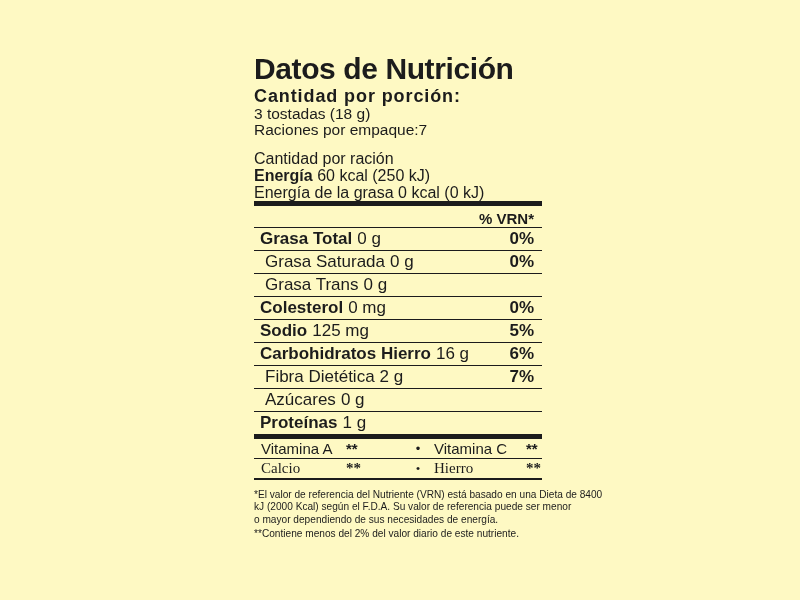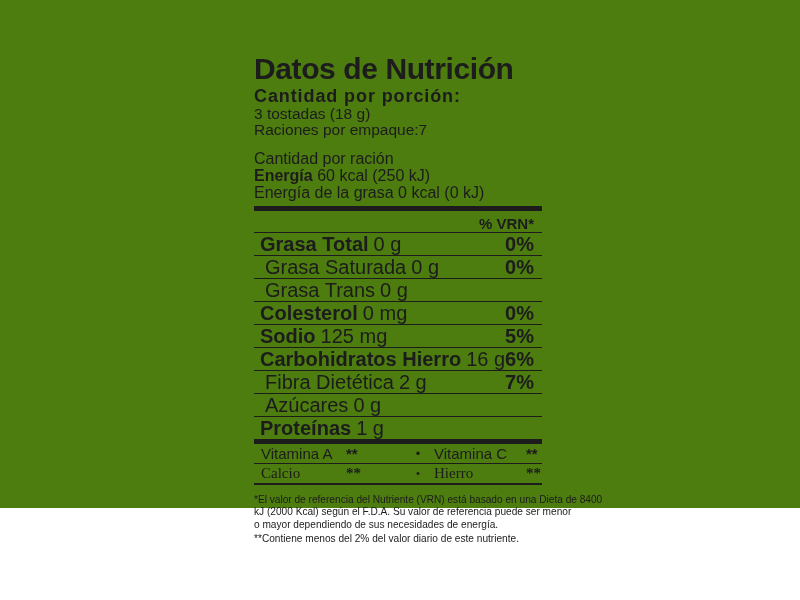--- a/index.html
+++ b/index.html
@@ -2,51 +2,51 @@
 <html><head>
 <meta charset="utf-8">
 <style>
   html, body { margin:0; padding:0; }
   body {
     width:800px; height:600px; background:#ffffff; overflow:hidden;
     font-family:"Liberation Sans", "DejaVu Sans", sans-serif;
     color:#1c1c1c;
     -webkit-font-smoothing:antialiased;
   }
-  .canvas { position:relative; width:800px; height:508px; background:#4d7c0f; }
+  .canvas { position:relative; width:800px; height:600px; background:#fef9c3; }
   .nutrition-label { position:absolute; left:254px; top:54px; width:288px; }
 
   .nl-title {
     font-size:30px; font-weight:bold; line-height:30px;
     letter-spacing:-0.4px; margin:0 0 3px 0; white-space:nowrap;
   }
   .serving-heading {
     font-size:18px; font-weight:bold; letter-spacing:0.9px;
     line-height:19px; white-space:nowrap;
   }
   .serving-line { font-size:15.5px; line-height:16px; white-space:nowrap; }
 
   .per-serving { margin-top:12px; }
   .per-heading { font-size:16px; line-height:17px; white-space:nowrap; }
   .energy-line { font-size:16px; line-height:17px; white-space:nowrap; }
   .energy-line .bold { font-weight:bold; }
-  .energy-fat-line { font-size:16px; line-height:17px; margin-bottom:5px; white-space:nowrap; }
+  .energy-fat-line { font-size:16px; line-height:17px; white-space:nowrap; }
 
   .bar-thick { height:5px; background:#1c1c1c; }
   .bar-medium { height:2px; background:#1c1c1c; }
 
   .vrn-header {
     height:21px; display:flex; justify-content:flex-end; align-items:flex-end;
     font-weight:bold; font-size:15px; padding-right:8px;
     border-bottom:1.4px solid #1c1c1c;
   }
 
   .nutrient-row {
     height:22px; display:flex; align-items:center;
-    border-bottom:1.4px solid #1c1c1c; font-size:20px;
+    border-bottom:1.4px solid #1c1c1c; font-size:17px;
   }
   .nutrient-row.last { border-bottom:none; }
   .nutrient-row .nm { padding-left:6px; white-space:nowrap; }
   .nutrient-row.indent .nm { padding-left:11px; }
   .nutrient-row.bold .nm { font-weight:bold; }
   .nutrient-row .amt { margin-left:5px; white-space:nowrap; }
   .nutrient-row .dv { margin-left:auto; font-weight:bold; padding-right:8px; white-space:nowrap; }
 
   .micro-row {
     height:19px; display:grid;

